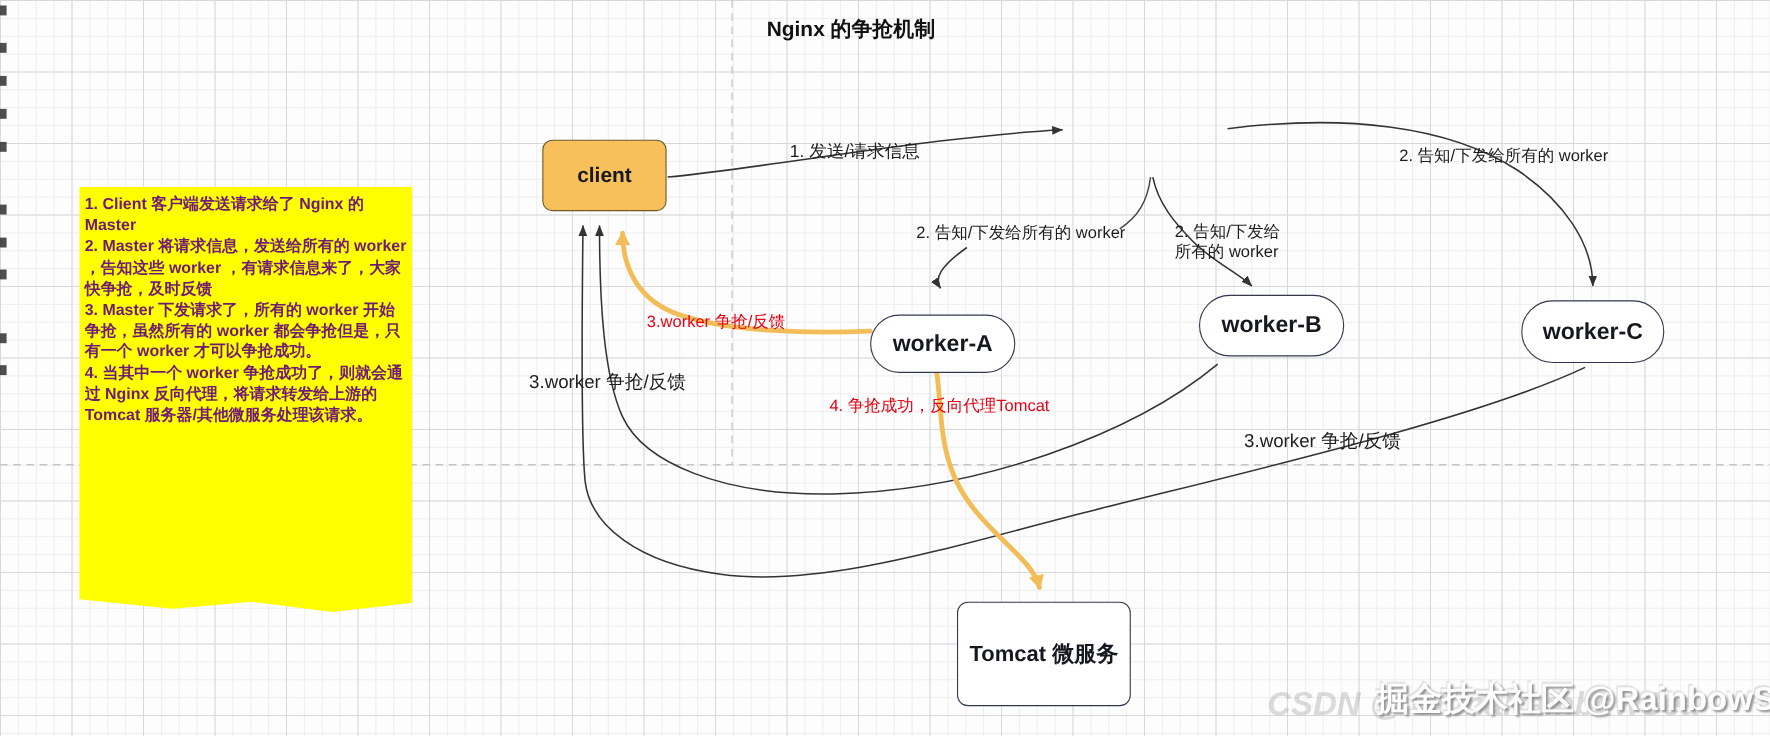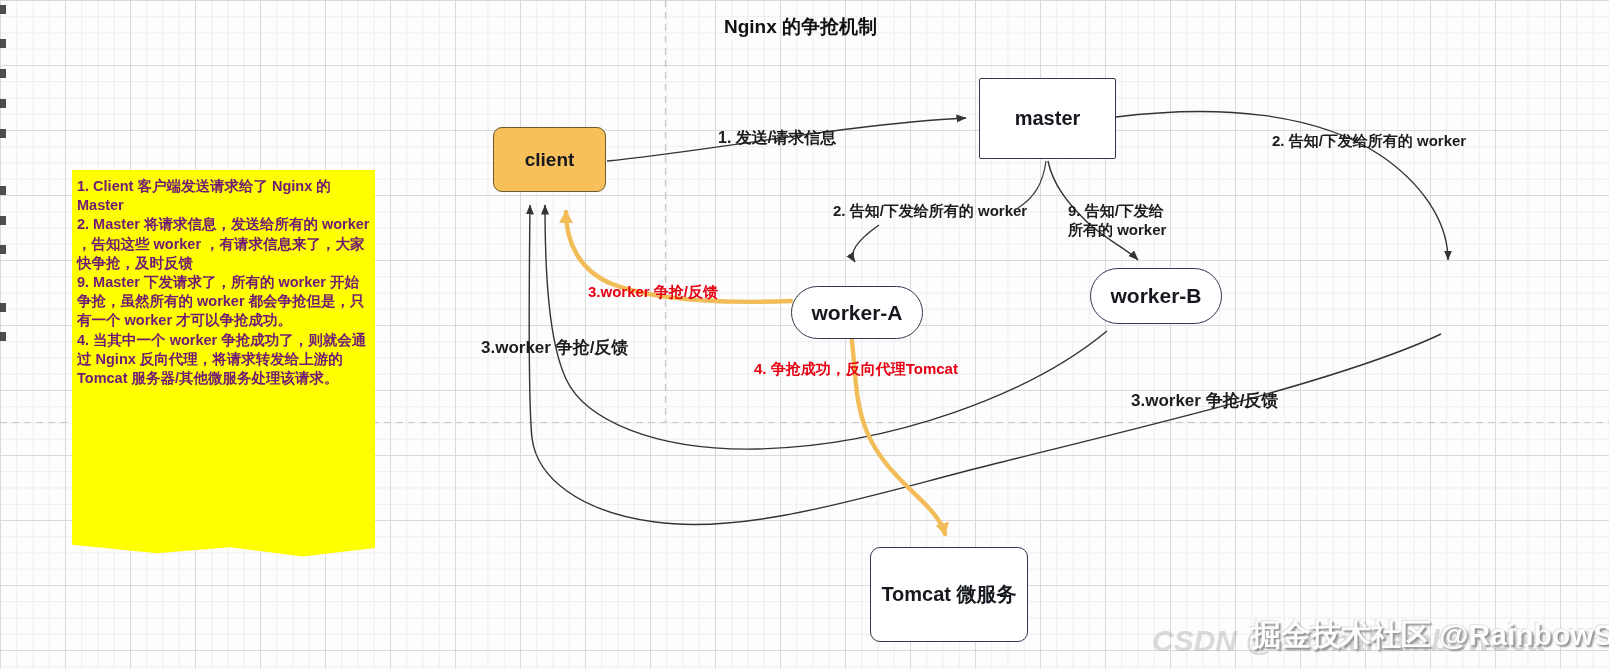--- a/index.html
+++ b/index.html
@@ -28,21 +28,21 @@
   .rounded{border-radius:10px;}
   #node-client{
     left:493px;top:127px;width:113px;height:65px;border-radius:9px;
     border:1.6px solid #6d5a2e;font-size:19px;justify-content:center;
   }
   #node-master{left:979px;top:78px;width:137px;height:81px;font-size:20px;}
   #node-worker-a{left:791px;top:269px;width:132px;height:53px;font-size:21px;margin-top:17px;}
   #node-worker-b{left:1090px;top:268px;width:132px;height:56px;font-size:21px;}
   #node-worker-c{left:1383px;top:273px;width:130px;height:57px;font-size:21px;}
   #node-tomcat{left:870px;top:547px;width:158px;height:95px;font-size:20px;}
-  .lbl{position:absolute;z-index:3;font-weight:bold;color:#1c1c1c;white-space:nowrap;}
+  .lbl{position:absolute;z-index:3;font-weight:normal;color:#1c1c1c;white-space:nowrap;}
   .lbl-black-lg{font-size:17px;}
   .lbl-sm{font-size:15px;}
   .lbl-red{color:#e60012;font-size:15px;}
   #lbl-send{left:718px;top:128px;font-size:16px;}
   #lbl-notify-a{left:833px;top:202px;}
   #lbl-notify-b{left:1068px;top:201px;line-height:19px;}
   #lbl-notify-c{left:1272px;top:132px;}
   #lbl-feedback-red{left:588px;top:283px;}
   #lbl-feedback-left{left:481px;top:336px;}
   #lbl-proxy-red{left:754px;top:360px;}
@@ -60,21 +60,21 @@
   #wm-secondary{
     position:absolute;left:1152px;top:624px;font-size:30px;font-weight:bold;
     color:rgba(160,160,160,0.38);white-space:nowrap;font-style:italic;
   }
   #wm-primary{
     position:absolute;left:1251px;top:615px;font-size:30px;font-weight:bold;white-space:nowrap;
     color:#fdfdfd;
     text-shadow:2px 2px 2px #8f8f8f,-1px -1px 1px #e0e0e0;
   }
   #title{
-    position:absolute;left:724px;top:14px;z-index:3;
+    position:absolute;left:697px;top:14px;z-index:3;
     font-size:19px;font-weight:bold;color:#111;white-space:nowrap;
   }
 </style>
 </head>
 <body>
 
 <div id="canvas">
 
   <svg id="wires" width="1609" height="669" viewBox="0 0 1609 669">
     <defs>
@@ -106,44 +106,44 @@
     <path d="M 791 301 C 743 303, 661 303, 612 284 C 580 271, 566 243, 566 212" fill="none" stroke="#f2bd58" stroke-width="4.4" stroke-linecap="round" marker-end="url(#aOrange)"></path>
 
     <path d="M 849 322 C 857 362, 852 396, 867 432 C 888 482, 937 503, 945 534" fill="none" stroke="#f2bd58" stroke-width="4.4" stroke-linecap="round" marker-end="url(#aOrange)"></path>
   </svg>
 
   <div id="title">Nginx 的争抢机制</div>
 
   <div id="note">
     <p>1. Client 客户端发送请求给了 Nginx 的 Master</p>
     <p>2. Master 将请求信息，发送给所有的 worker ，告知这些 worker ，有请求信息来了，大家快争抢，及时反馈</p>
-    <p>9. Master 下发请求了，所有的 worker 开始争抢，虽然所有的 worker 都会争抢但是，只有一个 worker 才可以争抢成功。</p>
+    <p>3. Master 下发请求了，所有的 worker 开始争抢，虽然所有的 worker 都会争抢但是，只有一个 worker 才可以争抢成功。</p>
     <p>4. 当其中一个 worker 争抢成功了，则就会通过 Nginx 反向代理，将请求转发给上游的Tomcat 服务器/其他微服务处理该请求。</p>
   </div>
 
   <div class="node" id="node-client" style="background:#F8C05B;">
     <span>client</span>
   </div>
-  <div class="node rect" id="node-master">
-    <span>master</span>
-  </div>
   <div class="node pill" id="node-worker-a">
     <span>worker-A</span>
   </div>
   <div class="node pill" id="node-worker-b">
     <span>worker-B</span>
+  </div>
+  <div class="node pill" id="node-worker-c">
+    <span>worker-C</span>
   </div>
   <div class="node rounded" id="node-tomcat">
     <span>Tomcat 微服务</span>
   </div>
 
   <div class="lbl" id="lbl-send">1. 发送/请求信息</div>
   <div class="lbl lbl-sm" id="lbl-notify-a">2. 告知/下发给所有的 worker</div>
   <div class="lbl lbl-sm" id="lbl-notify-b">
-    <div>9. 告知/下发给</div>
+    <div>2. 告知/下发给</div>
     <div>所有的 worker</div>
   </div>
   <div class="lbl lbl-sm" id="lbl-notify-c">2. 告知/下发给所有的 worker</div>
   <div class="lbl lbl-red" id="lbl-feedback-red">3.worker 争抢/反馈</div>
   <div class="lbl lbl-black-lg" id="lbl-feedback-left">3.worker 争抢/反馈</div>
   <div class="lbl lbl-red" id="lbl-proxy-red">4. 争抢成功，反向代理Tomcat</div>
   <div class="lbl lbl-black-lg" id="lbl-feedback-right">3.worker 争抢/反馈</div>
 
   <div class="tick" style="top:5px"></div>
   <div class="tick" style="top:39px"></div>

